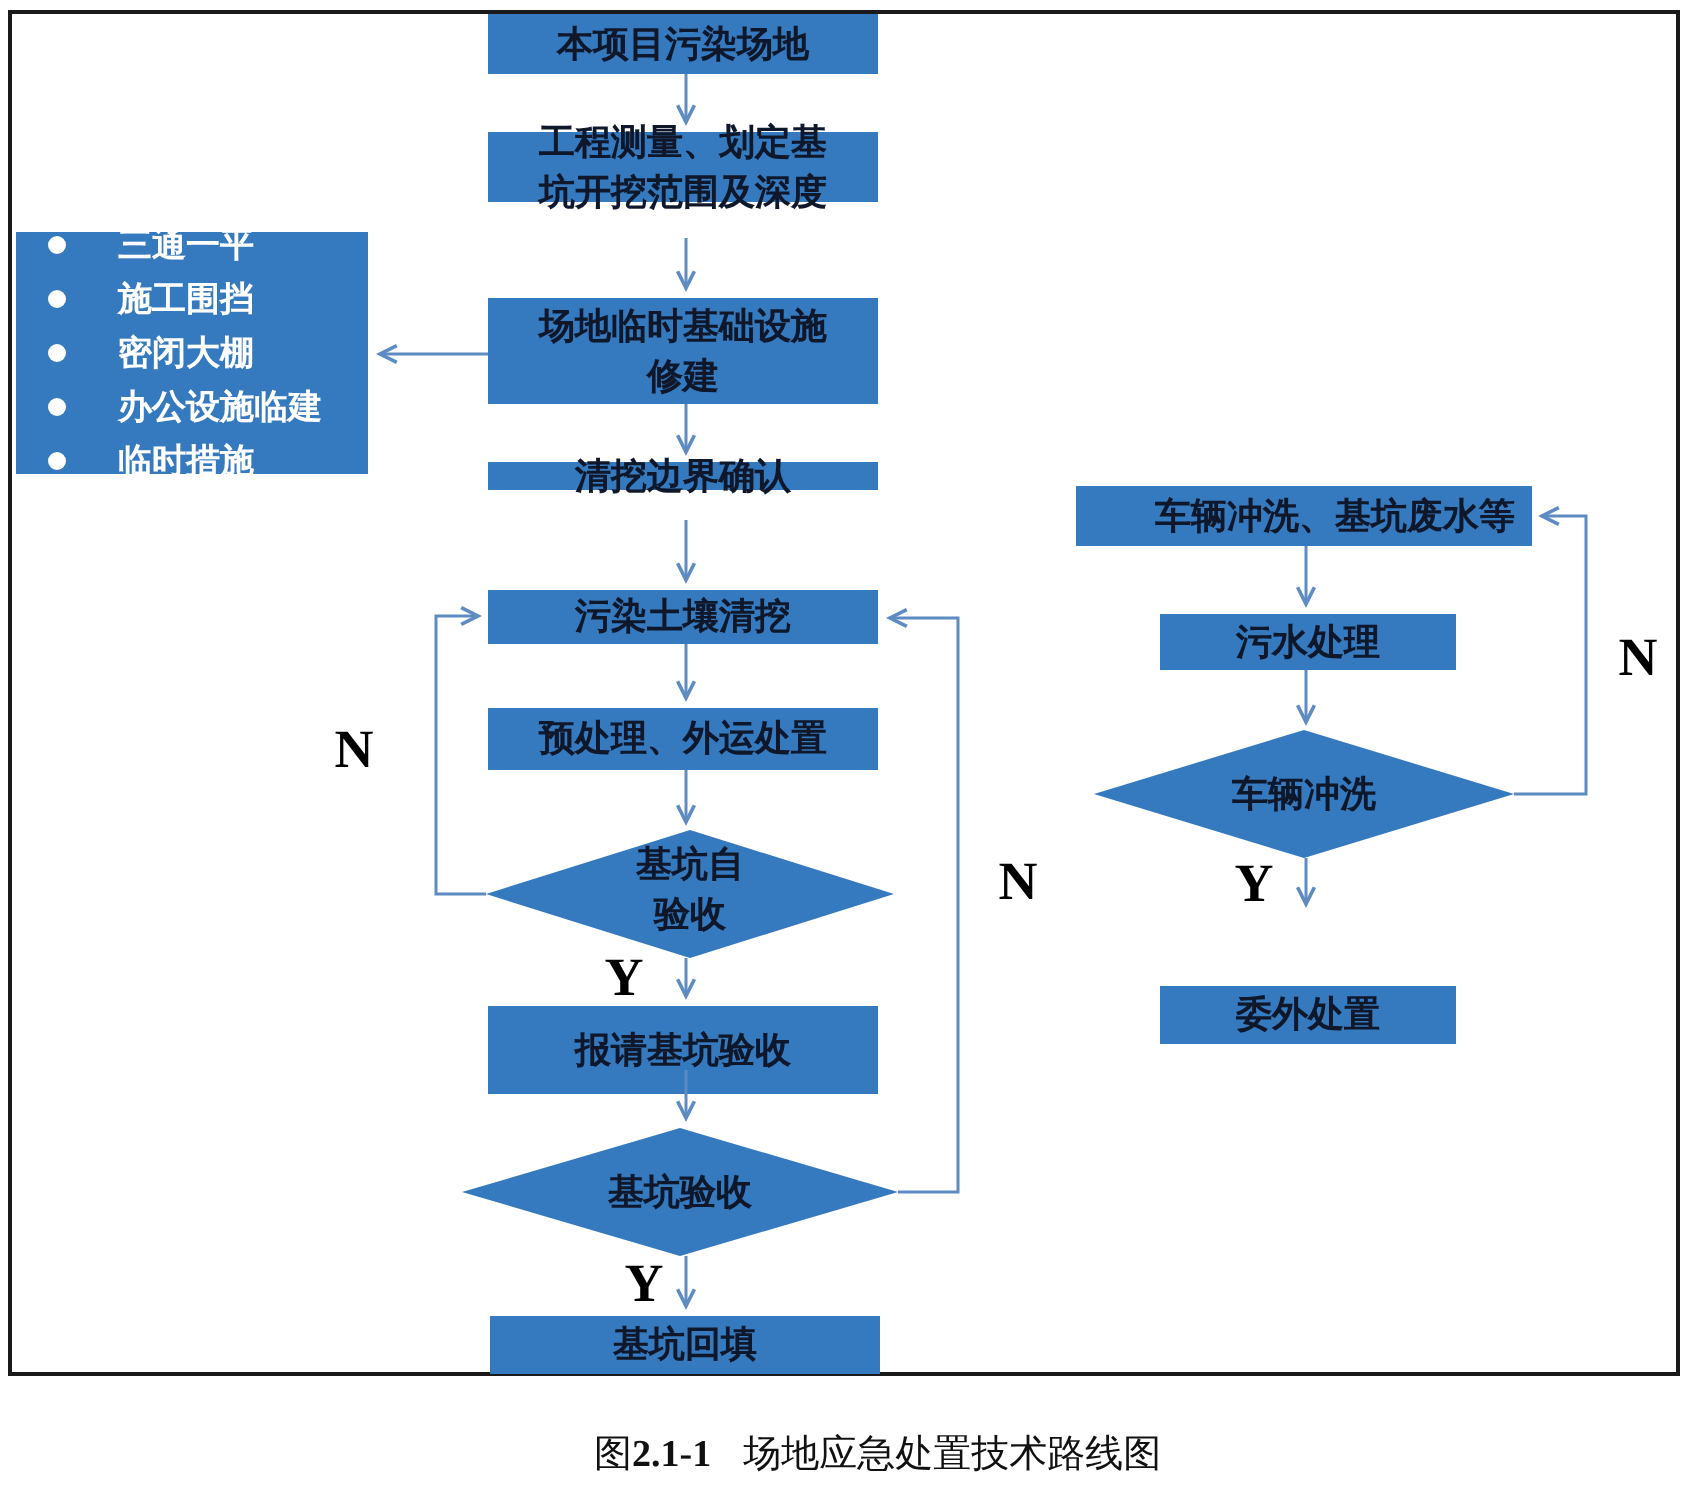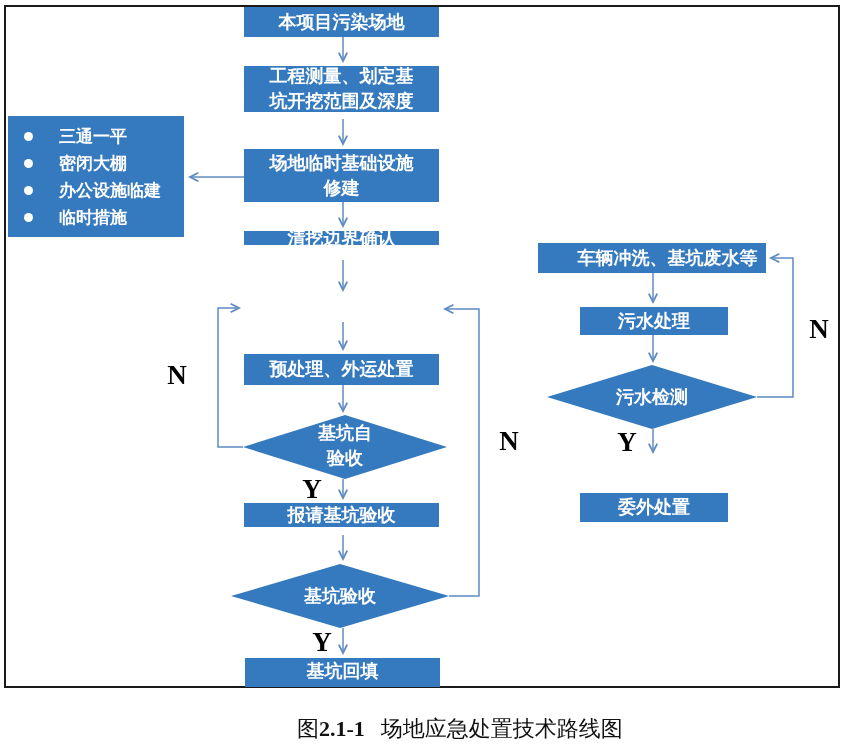--- a/index.html
+++ b/index.html
@@ -11,21 +11,21 @@
   html,body{margin:0;padding:0;background:#ffffff;}
   #canvas{
     position:relative;width:851px;height:751px;background:#ffffff;overflow:hidden;
     font-family:"Liberation Sans",sans-serif;
   }
   .frame{
     position:absolute;left:4px;top:5px;width:836px;height:683px;
     border:2px solid var(--border);box-sizing:border-box;background:#ffffff;
   }
   .node{
-    position:absolute;background:var(--node-fill);color:#ffffff;
+    position:absolute;background:var(--node-fill);color:#0f172a;
     display:flex;align-items:center;justify-content:center;text-align:center;
     font-weight:bold;font-size:18px;line-height:1.38;white-space:pre-line;
     box-sizing:border-box;
   }
   .diamond{clip-path:polygon(50% 0,100% 50%,50% 100%,0 50%);}
   .side-list{
     position:absolute;left:8px;top:116px;width:176px;height:121px;
     background:var(--node-fill);color:#ffffff;box-sizing:border-box;
     display:flex;flex-direction:column;justify-content:center;gap:4px;
     padding:6px 10px;
@@ -38,78 +38,83 @@
     line-height:1;
   }
   svg.connectors{position:absolute;left:0;top:0;pointer-events:none;}
   svg.connectors line, svg.connectors polyline{
     stroke:var(--connector);stroke-width:1.5;fill:none;
   }
   .arw-head{stroke:var(--connector);fill:none;stroke-width:1.5;}
   .caption{
     position:absolute;left:297px;top:714px;
     font-family:"Liberation Serif","DejaVu Serif",serif;
-    font-size:22px;color:var(--caption-text);white-space:nowrap;
+    font-size:19px;color:var(--caption-text);white-space:nowrap;
   }
   .caption .num{font-weight:bold;}
   .caption .title{margin-left:16px;}
 </style>
 </head>
 <body>
 
 <div id="canvas">
 
   <div class="frame"></div>
 
   <div class="node" style="left:244px;top:7px;width:195px;height:30px;">本项目污染场地</div>
 
-  <div class="node" style="left:244px;top:66px;width:195px;height:46px;">工程测量、划定基
+  <div class="node" style="left:244px;top:66px;width:195px;height:35px;">工程测量、划定基
 坑开挖范围及深度</div>
 
   <div class="side-list">
     <div class="side-item">
       <span class="dot"></span>
       <span>三通一平</span>
+    </div>
+    <div class="side-item">
+      <span class="dot"></span>
+      <span>施工围挡</span>
     </div>
     <div class="side-item">
       <span class="dot"></span>
       <span>密闭大棚</span>
     </div>
     <div class="side-item">
       <span class="dot"></span>
       <span>办公设施临建</span>
     </div>
     <div class="side-item">
       <span class="dot"></span>
       <span>临时措施</span>
     </div>
   </div>
 
   <div class="node" style="left:244px;top:149px;width:195px;height:53px;text-align:center;">场地临时基础设施
 修建</div>
 
   <div class="node" style="left:244px;top:231px;width:195px;height:14px;">清挖边界确认</div>
 
+  <div class="node" style="left:244px;top:295px;width:195px;height:27px;">污染土壤清挖</div>
 
   <div class="node" style="left:244px;top:354px;width:195px;height:31px;">预处理、外运处置</div>
 
   <div class="node diamond" style="left:243px;top:415px;width:204px;height:64px;font-family:Liberation Mono, monospace;">基坑自
 验收</div>
 
-  <div class="node" style="left:244px;top:503px;width:195px;height:24px;">报请基坑验收</div>
+  <div class="node" style="left:244px;top:503px;width:195px;height:44px;">报请基坑验收</div>
 
   <div class="node diamond" style="left:231px;top:564px;width:218px;height:64px;">基坑验收</div>
 
-  <div class="node" style="left:245px;top:658px;width:195px;height:29px;font-family:Liberation Mono, monospace;">基坑回填</div>
+  <div class="node" style="left:245px;top:658px;width:195px;height:29px;">基坑回填</div>
 
   <div class="node" style="left:538px;top:243px;width:228px;height:30px;padding-left:31px;">车辆冲洗、基坑废水等</div>
 
   <div class="node" style="left:580px;top:307px;width:148px;height:28px;">污水处理</div>
 
-  <div class="node diamond" style="left:547px;top:365px;width:210px;height:64px;">污水检测</div>
+  <div class="node diamond" style="left:547px;top:365px;width:210px;height:64px;">车辆冲洗</div>
 
   <div class="node" style="left:580px;top:457px;width:148px;height:29px;margin-top:36px;">委外处置</div>
 
   <svg class="connectors" width="851" height="751" viewBox="0 0 851 751">
     <defs>
       <marker id="arw" viewBox="0 0 10 10" refX="8" refY="5" markerWidth="12" markerHeight="12" markerUnits="userSpaceOnUse" orient="auto">
         <path class="arw-head" d="M1,1.5 L8,5 L1,8.5"></path>
       </marker>
     </defs>
 

